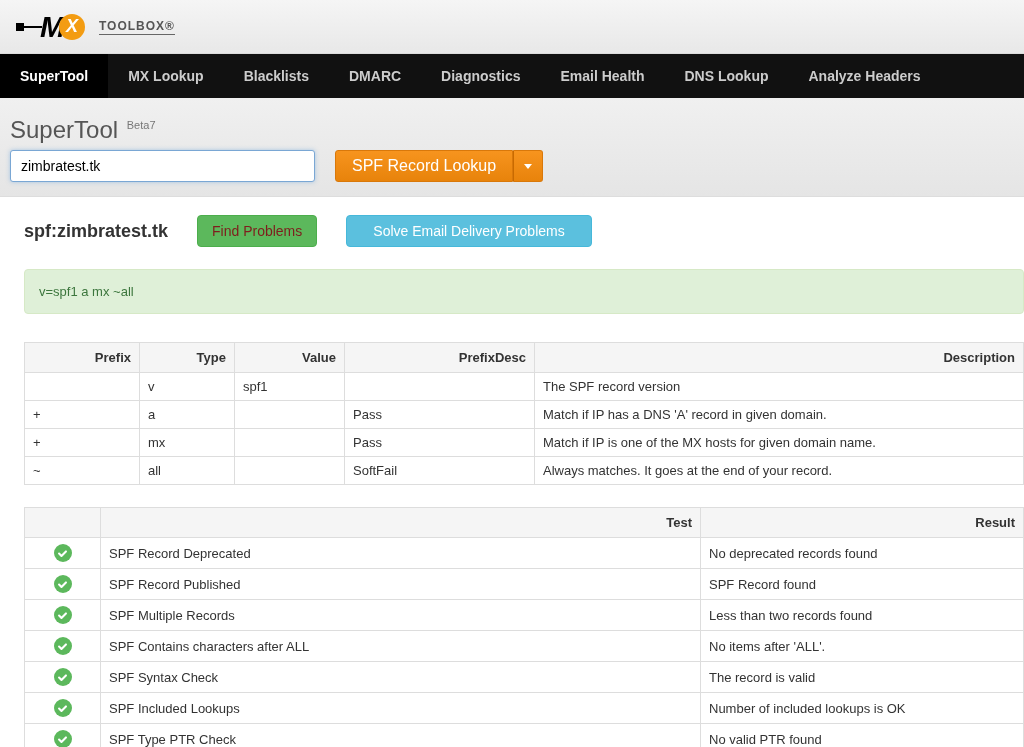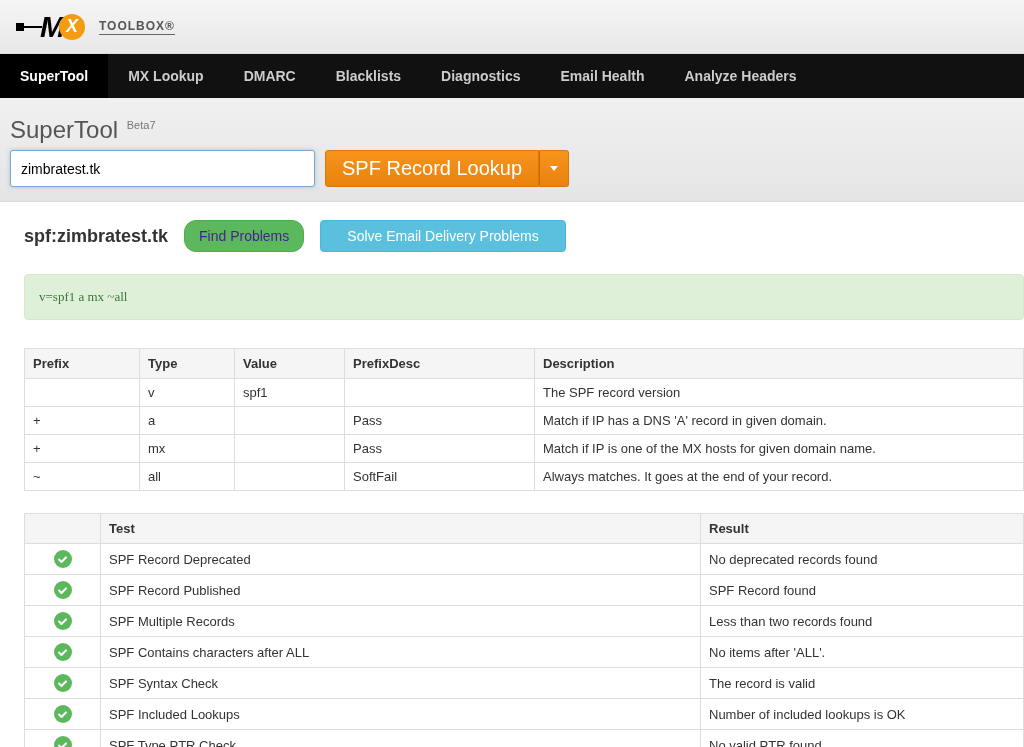--- a/index.html
+++ b/index.html
@@ -14,37 +14,37 @@
   .logo-x-text { color: #fff; font-weight: 900; font-size: 18px; font-style: italic; }
   .logo-toolbox { font-size: 12px; font-weight: 600; color: #555; letter-spacing: 1px; border-bottom: 1px solid #666; padding-bottom: 1px; margin-left: 10px; }
   
   .nav { background: #111; display: flex; }
   .nav-item { color: #ccc; padding: 14px 20px; font-size: 14px; font-weight: 600; cursor: pointer; }
   .nav-item.active { background: #000; color: #fff; }
   
   .tool-header { background: linear-gradient(to bottom, #f0f0f0, #e5e5e5); padding: 18px 16px 14px 10px; border-bottom: 1px solid #ddd; }
   .tool-title { font-size: 24px; color: #555; margin-bottom: 6px; font-weight: 400; }
   .tool-beta { font-size: 11px; color: #777; vertical-align: super; margin-left: 2px; }
-  .tool-controls { display: flex; gap: 10px; align-items: stretch; }
+  .tool-controls { display: flex; gap: 20px; align-items: stretch; }
   .search-input { width: 305px; padding: 6px 10px; font-size: 14px; border: 1px solid #7aa7d4; border-radius: 3px; box-shadow: 0 0 4px rgba(100,160,220,0.5); outline: none; }
   .btn-group { display: flex; }
-  .btn-orange { background: linear-gradient(to bottom, #f7941e, #e8830b); color: #fff; border: 1px solid #d9780a; padding: 6px 16px; font-size: 20px; border-radius: 3px 0 0 3px; cursor: pointer; }
+  .btn-orange { background: linear-gradient(to bottom, #f7941e, #e8830b); color: #fff; border: 1px solid #d9780a; padding: 6px 16px; font-size: 16px; border-radius: 3px 0 0 3px; cursor: pointer; }
   .btn-orange-drop { background: linear-gradient(to bottom, #f7941e, #e8830b); color: #fff; border: 1px solid #d9780a; border-left: 1px solid #c86a00; padding: 6px 10px; border-radius: 0 3px 3px 0; cursor: pointer; display: flex; align-items: center; }
   .caret { width: 0; height: 0; border-left: 4px solid transparent; border-right: 4px solid transparent; border-top: 5px solid #fff; }
   
   .content { padding: 18px 0 0 24px; }
-  .result-header { display: flex; align-items: center; gap: 16px; margin-bottom: 22px; }
+  .result-header { display: flex; align-items: center; gap: 29px; margin-bottom: 22px; }
   .result-title { font-size: 18px; font-weight: 700; color: #333; }
-  .btn-green { background: #5cb85c; color: #4c1d95; border: 1px solid #4cae4c; padding: 7px 14px; font-size: 14px; border-radius: 12px; cursor: pointer; }
+  .btn-green { background: #5cb85c; color: #7f1d1d; border: 1px solid #4cae4c; padding: 7px 14px; font-size: 14px; border-radius: 4px; cursor: pointer; }
   .btn-blue { background: #5bc0de; color: #fff; border: 1px solid #46b8da; padding: 7px 26px; font-size: 14px; border-radius: 4px; cursor: pointer; }
   
-  .spf-record { background: #dff0d8; border: 1px solid #d6e9c6; padding: 14px 14px; margin-bottom: 28px; font-family: Liberation Serif, serif; font-size: 13px; color: #3c763d; border-radius: 4px; }
+  .spf-record { background: #dff0d8; border: 1px solid #d6e9c6; padding: 14px 14px; margin-bottom: 28px; font-family: Liberation Sans, sans-serif; font-size: 13px; color: #3c763d; border-radius: 4px; }
   
   table { width: 100%; border-collapse: collapse; margin-bottom: 22px; }
-  th { text-align: left; background: #f5f5f5; border: 1px solid #ddd; padding: 7px 8px; font-weight: 700; font-size: 13px; color: #333; }
+  th { text-align: right; background: #f5f5f5; border: 1px solid #ddd; padding: 7px 8px; font-weight: 700; font-size: 13px; color: #333; }
   td { border: 1px solid #ddd; padding: 6px 8px; font-size: 13px; color: #333; }
   
   .prefix-table th:nth-child(1), .prefix-table td:nth-child(1) { width: 115px; }
   .prefix-table th:nth-child(2), .prefix-table td:nth-child(2) { width: 95px; }
   .prefix-table th:nth-child(3), .prefix-table td:nth-child(3) { width: 110px; }
   .prefix-table th:nth-child(4), .prefix-table td:nth-child(4) { width: 190px; }
   
   .test-table td:nth-child(1), .test-table th:nth-child(1) { width: 76px; text-align: center; }
   .test-table td:nth-child(2), .test-table th:nth-child(2) { width: 600px; }
   
@@ -61,24 +61,25 @@
     <span class="logo-x">
         <span class="logo-x-text">X</span>
       </span>
     <span class="logo-toolbox">TOOLBOX®</span>
   </div>
 </div>
 
 <div class="nav" id="nav-container">
     <div class="nav-item active">SuperTool</div>
     <div class="nav-item">MX Lookup</div>
+    <div class="nav-item">Blacklists</div>
     <div class="nav-item">DMARC</div>
-    <div class="nav-item">Blacklists</div>
     <div class="nav-item">Diagnostics</div>
     <div class="nav-item">Email Health</div>
+    <div class="nav-item">DNS Lookup</div>
     <div class="nav-item">Analyze Headers</div>
   </div>
 
 <div class="tool-header">
   <div class="tool-title">
     <span>SuperTool</span>
     <span class="tool-beta">Beta7</span>
   </div>
   <div class="tool-controls">
     <input class="search-input" type="text" value="zimbratest.tk" style="">

